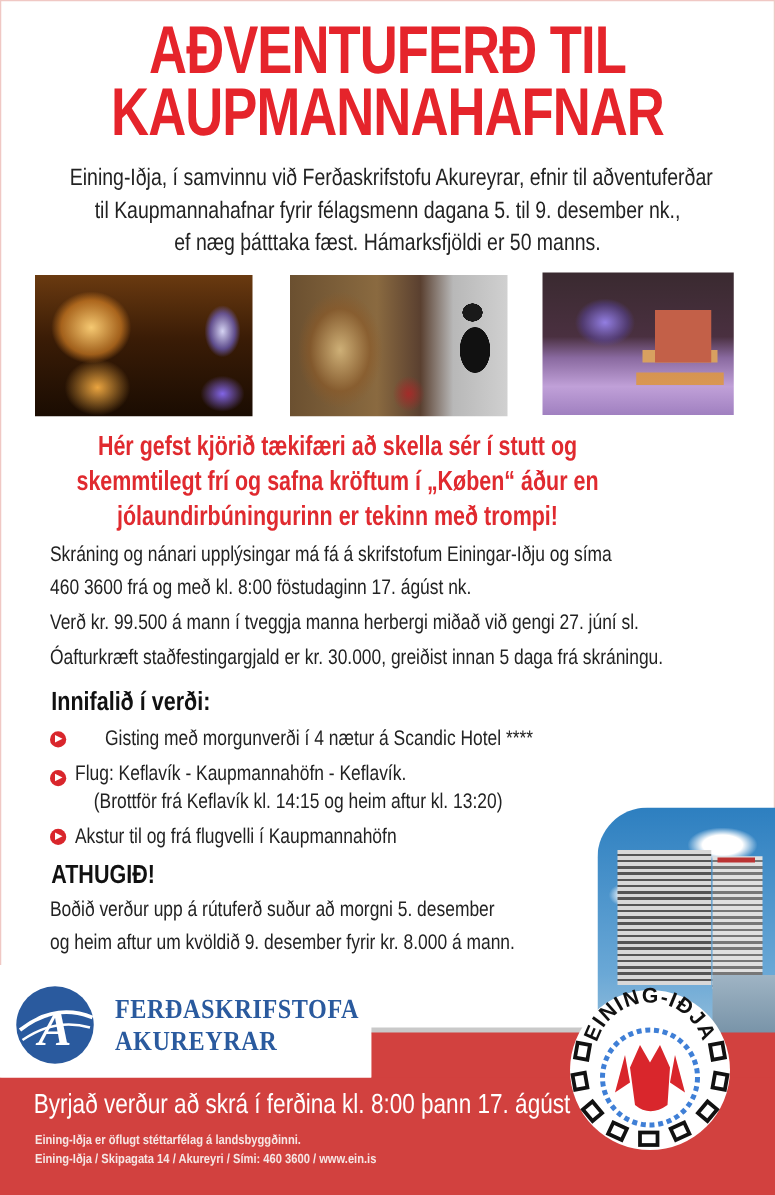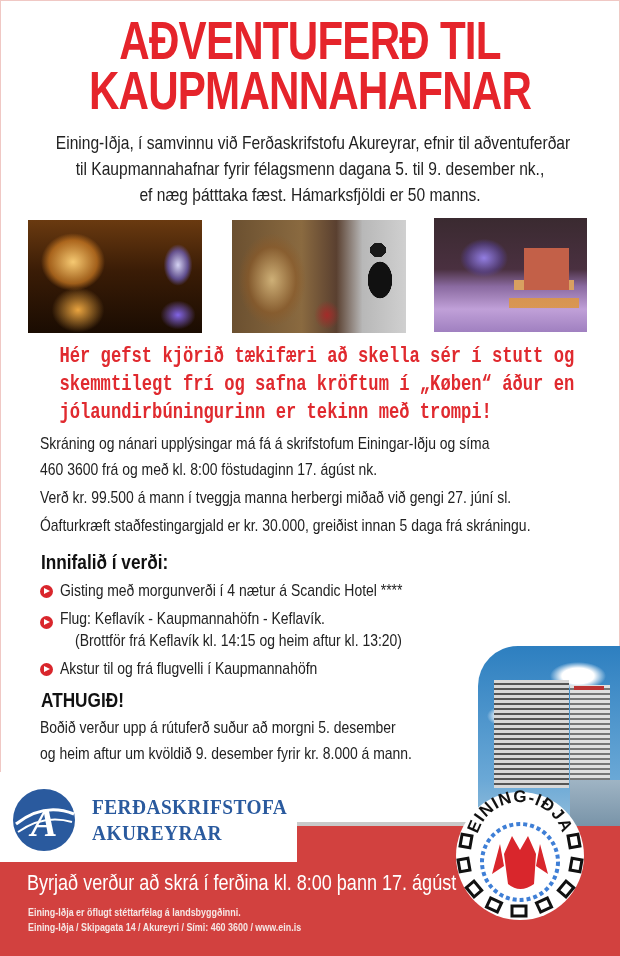--- a/index.html
+++ b/index.html
@@ -34,21 +34,21 @@
           linear-gradient(90deg, #6b5030 0%, #8a6a40 40%, #5a4030 60%, #b8b8b8 75%, #d0d0d0 100%); }
   .p3 { left:434px; top:218px; width:153px; height:114px;
         background:
           radial-gradient(ellipse 30px 24px at 50px 40px, rgba(160,140,255,0.85), rgba(90,70,160,0.5) 60%, transparent 80%),
           linear-gradient(#c36048, #c36048) 90px 30px / 45px 42px no-repeat,
           linear-gradient(#d8a060, #d8a060) 80px 62px / 60px 10px no-repeat,
           linear-gradient(rgba(220,150,70,0.9), rgba(220,150,70,0.9)) 75px 80px / 70px 10px no-repeat,
           linear-gradient(#3a2a30 0%, #4a3040 45%, #8a6aa0 60%, #c0a0d8 80%, #a080c0 100%); }
 
   .promo { position:absolute; left:0; width:540px; top:343px; text-align:center; color:#e02a2f;
-           font-size:22px; line-height:28px; font-weight:bold;font-family:Liberation Mono, monospace; }
+           font-size:22px; line-height:28px; font-weight:bold; }
   .promo span { display:block; transform:scaleX(0.78); transform-origin:center; white-space:nowrap; }
 
   .para { position:absolute; left:40px; color:#222; font-size:17px; line-height:24px; white-space:nowrap;
           transform:scaleX(0.82); transform-origin:left center; }
 
   .h2 { position:absolute; left:41px; color:#111; font-weight:bold; font-size:21px; white-space:nowrap;
         transform:scaleX(0.82); transform-origin:left center; }
 
   .bullet-row { position:absolute; left:40px; height:24px; display:flex; align-items:center; }
   .bullet { width:13px; height:13px; border-radius:50%; background:#d9262c; position:relative; flex:none; }
@@ -114,21 +114,21 @@
   <span>jólaundirbúningurinn er tekinn með trompi!</span>
 </div>
 
 <div class="para" style="top:432px;">Skráning og nánari upplýsingar má fá á skrifstofum Einingar-Iðju og síma</div>
 <div class="para" style="top:458px;">460 3600 frá og með kl. 8:00 föstudaginn 17. ágúst nk.</div>
 <div class="para" style="top:486px;">Verð kr. 99.500 á mann í tveggja manna herbergi miðað við gengi 27. júní sl.</div>
 <div class="para" style="top:514px;">Óafturkræft staðfestingargjald er kr. 30.000, greiðist innan 5 daga frá skráningu.</div>
 
 <div class="h2" style="top:550px;">Innifalið í verði:</div>
 
-<div class="bullet-row" style="top:579px;">
+<div class="bullet-row" style="top:579px;gap:24px;">
   <span class="bullet"></span>
   <span class="btext">Gisting með morgunverði í 4 nætur á Scandic Hotel ****</span>
 </div>
 <div class="bullet-row" style="top:605px;align-items:flex-end;">
   <span class="bullet"></span>
   <span class="btext">Flug: Keflavík - Kaupmannahöfn - Keflavík.</span>
 </div>
 <div class="subline" style="top:631px;">(Brottför frá Keflavík kl. 14:15 og heim aftur kl. 13:20)</div>
 <div class="bullet-row" style="top:657px;text-align:center;">
   <span class="bullet"></span>

